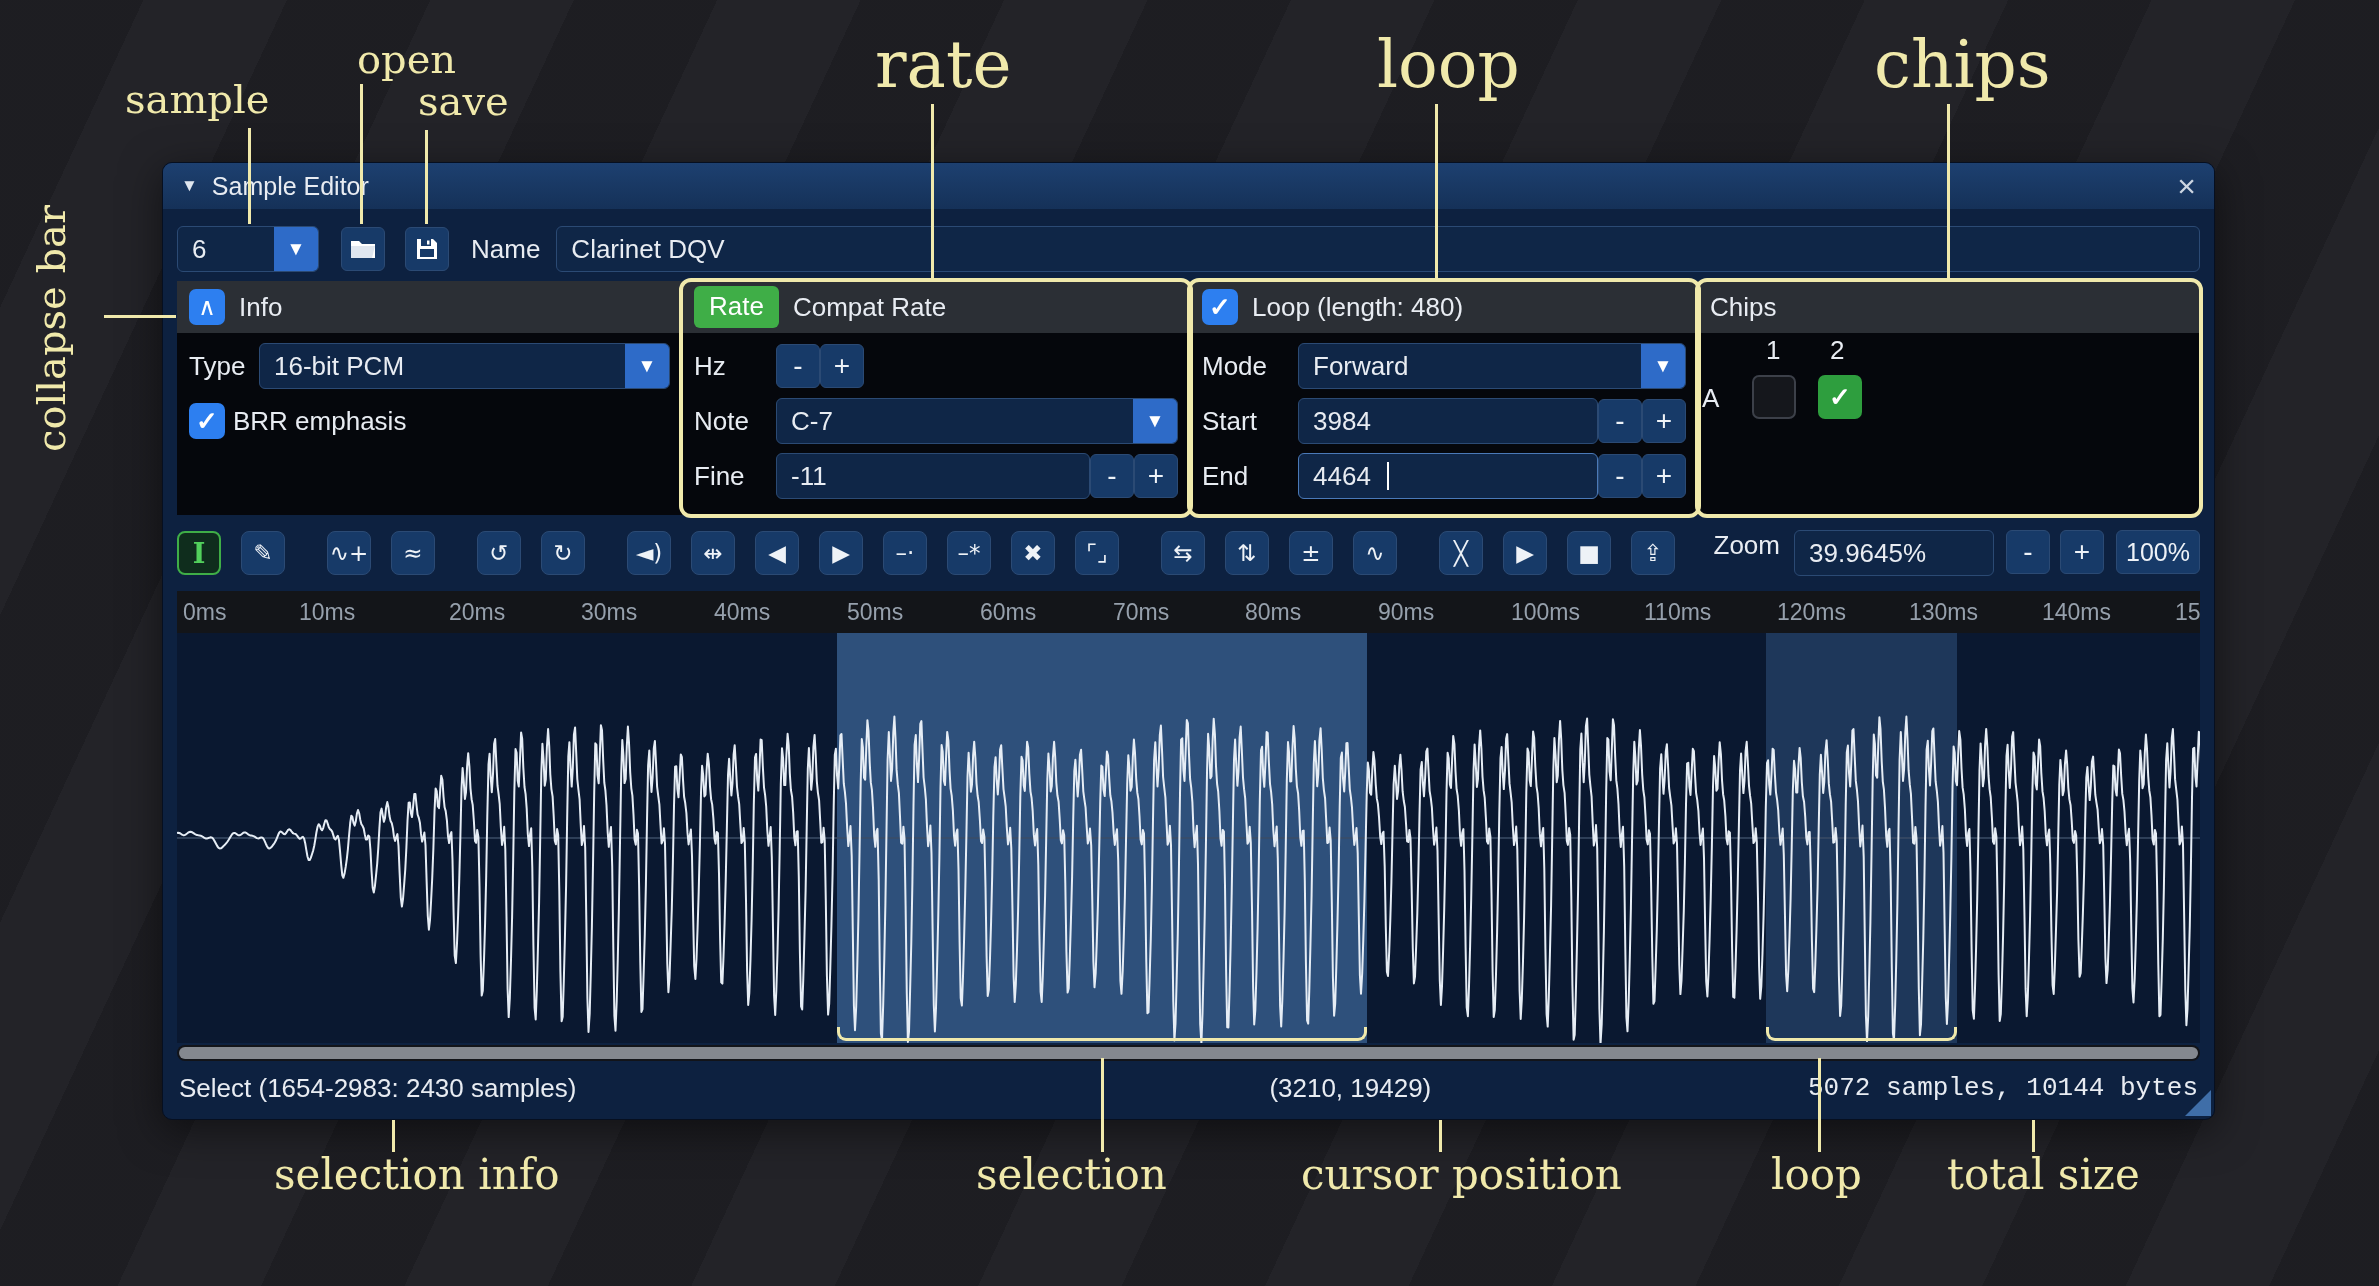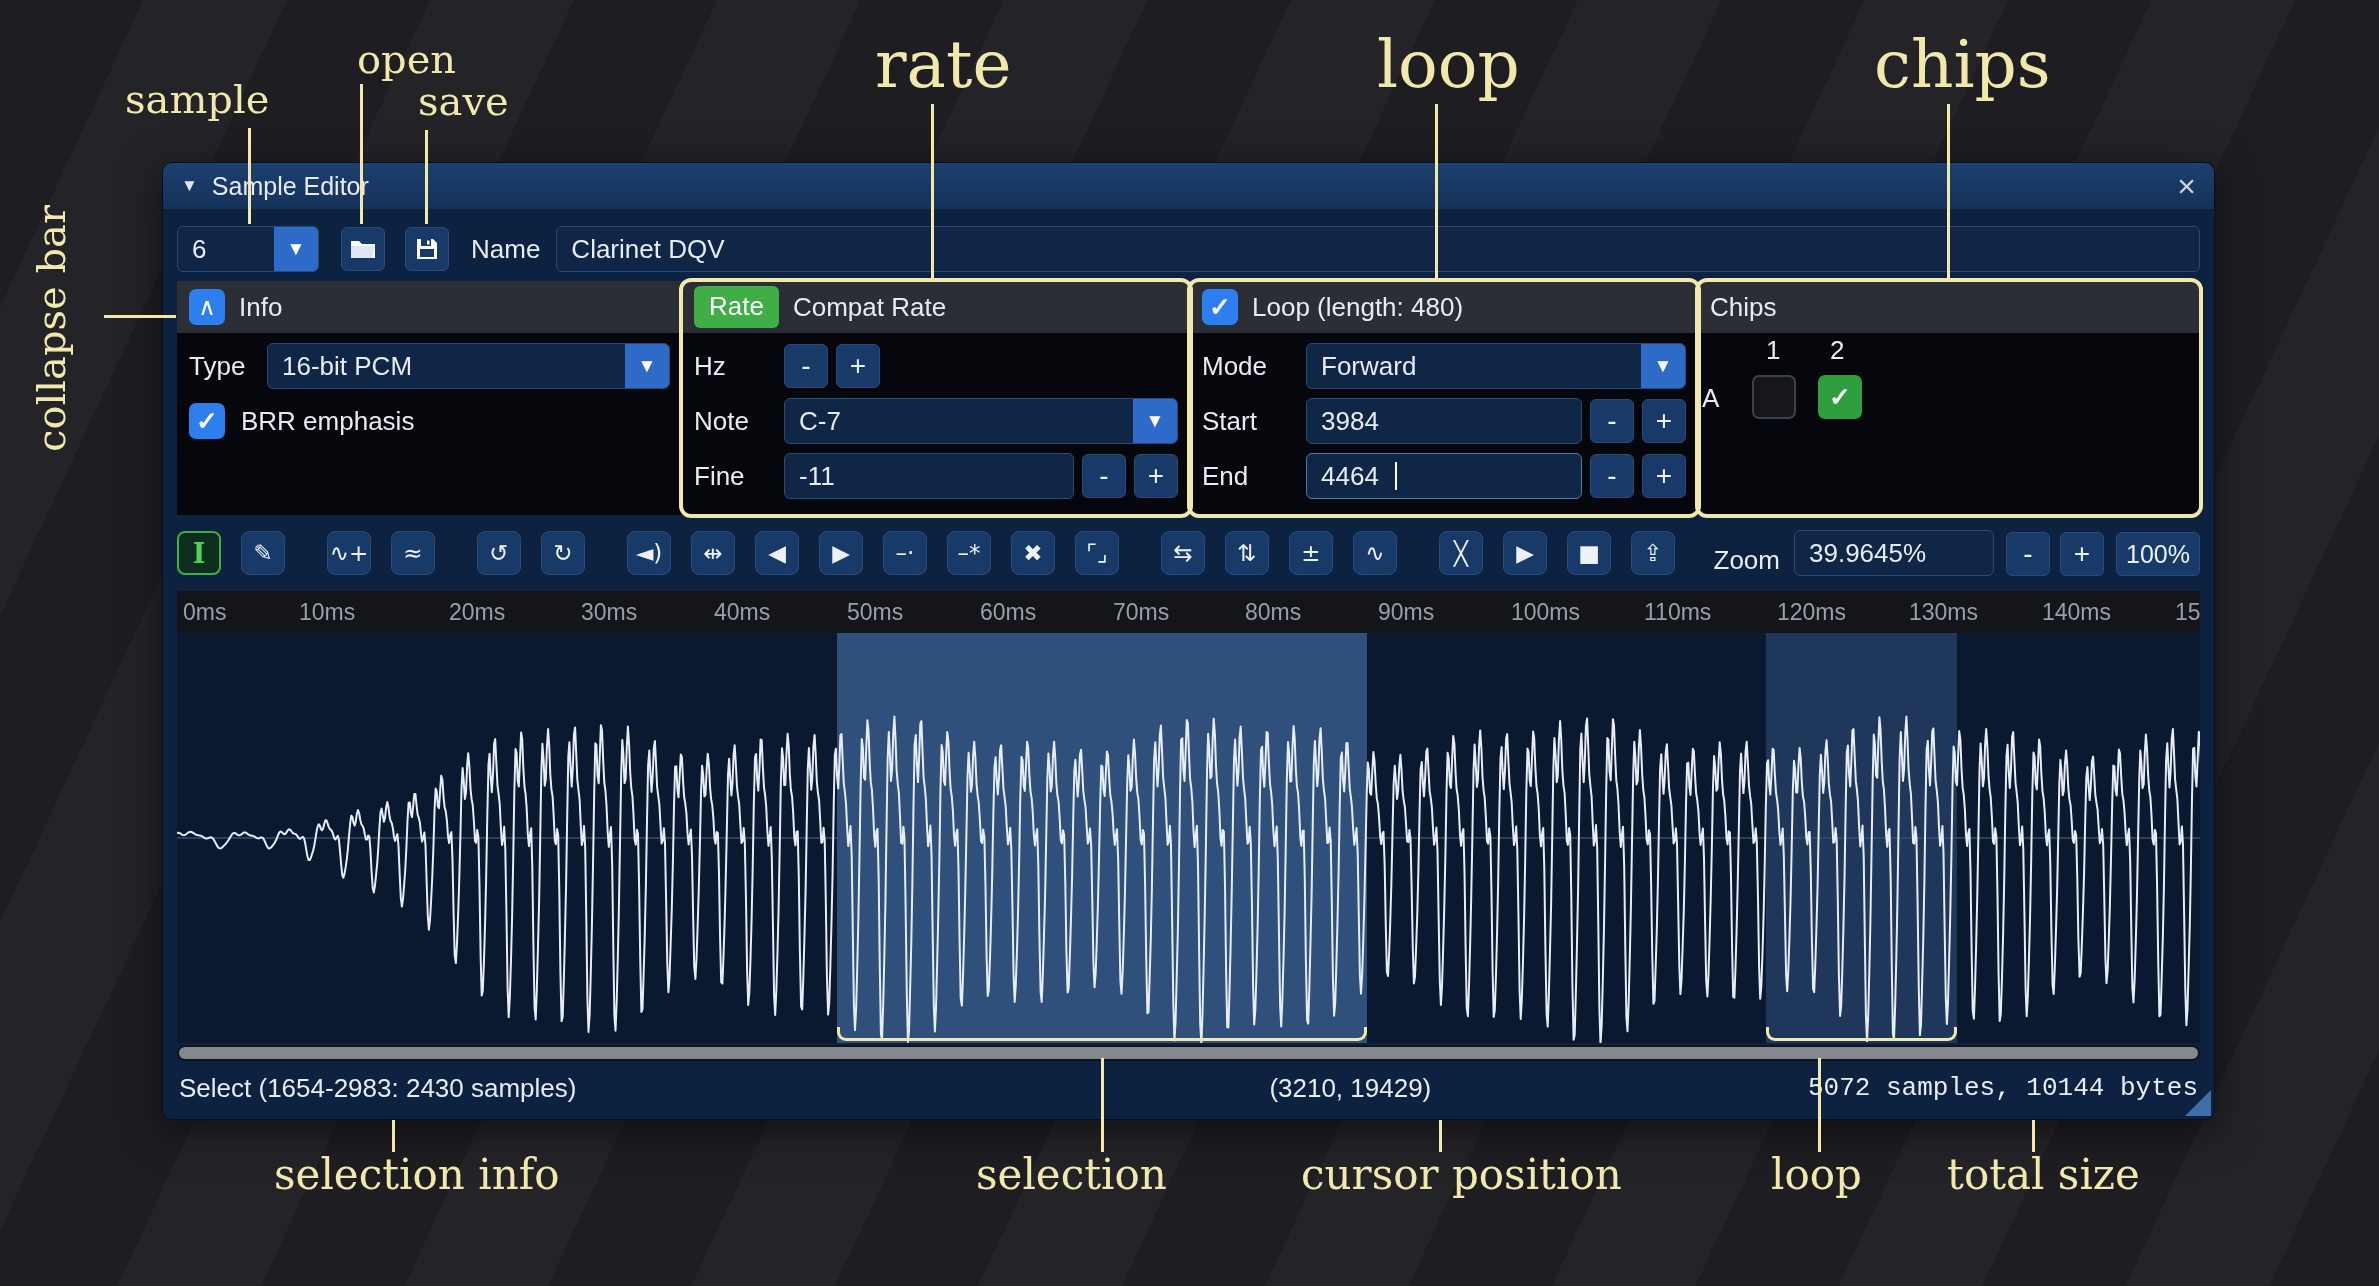--- a/index.html
+++ b/index.html
@@ -41,39 +41,39 @@
   .dd-arrow{width:44px;height:44px;background:#2e6bc8;border-radius:0 5px 5px 0;display:flex;align-items:center;justify-content:center;font-size:19px;color:#fff;flex:none;}
   .iconbtn{width:44px;height:44px;background:#173a68;border:1px solid #2b4a74;border-radius:6px;display:flex;align-items:center;justify-content:center;flex:none;padding:0;}
   .lbl{font-size:26px;color:#e8ecf2;white-space:nowrap;}
 
   
   .panels{display:flex;margin:8px 14px 0 14px;height:234px;}
   .panel{display:flex;flex-direction:column;position:relative;box-sizing:border-box;}
   .panel.hl::after{content:"";position:absolute;inset:-3px;border:4px solid #f0e9ab;border-radius:12px;pointer-events:none;z-index:30;}
   .p-head{height:52px;background:#2b2f35;display:flex;align-items:center;gap:14px;padding:0 12px;font-size:26px;flex:none;}
   .p-body{flex:1;background:#05070c;padding:10px 12px;position:relative;}
-  .prow{display:flex;align-items:center;height:46px;margin-bottom:9px;gap:8px;}
+  .prow{display:flex;align-items:center;height:46px;margin-bottom:9px;}
   .prow:last-child{margin-bottom:0;}
   .checkbox{width:36px;height:36px;border-radius:7px;display:flex;align-items:center;justify-content:center;font-size:26px;font-weight:bold;color:#fff;flex:none;}
   .cb-blue{background:#2d7ff0;}
   .cb-green{background:#2e9e3e;}
   .cb-off{background:#15171c;border:2px solid #3c4049;box-sizing:border-box;}
   .chev{width:36px;height:36px;border-radius:7px;background:#2d7ff0;color:#fff;display:flex;align-items:center;justify-content:center;font-size:24px;flex:none;}
   .chip-green{background:#3fae47;color:#fff;border-radius:6px;padding:5px 15px;font-size:26px;line-height:1.2;}
   .stepper{width:44px;height:44px;background:#173a68;border:1px solid #2b4a74;border-radius:6px;color:#eef2f7;font-size:28px;display:flex;align-items:center;justify-content:center;flex:none;box-sizing:border-box;}
   .caret{display:inline-block;width:2px;height:28px;background:#ffffff;margin-left:2px;vertical-align:middle;}
 
   
   .toolbar{display:flex;align-items:center;margin:12px 14px 0 14px;height:52px;}
   .tbtn{width:44px;height:44px;background:#173a68;border:1px solid #2b4a74;border-radius:8px;color:#eef2f7;display:flex;align-items:center;justify-content:center;margin-right:20px;flex:none;padding:0;box-sizing:border-box;}
   .tbtn .glyph{font-size:23px;line-height:1;white-space:nowrap;font-family:"DejaVu Sans",sans-serif;}
   .tbtn.grp{margin-left:22px;}
   .tbtn.active{background:#0f2d1d;border:2px solid #3fae47;color:#52d05c;}
   .tbtn .serif{font-family:"DejaVu Serif",serif;font-weight:bold;font-size:27px;}
-  .zoomwrap{margin-left:auto;display:flex;align-items:flex-end;}
+  .zoomwrap{margin-left:auto;display:flex;align-items:flex-start;}
   .zoom-field{width:200px;}
   .btn-wide{width:84px;height:44px;background:#173a68;border:1px solid #2b4a74;border-radius:6px;color:#eef2f7;font-size:25px;display:flex;align-items:center;justify-content:center;box-sizing:border-box;}
 
   
   .ruler{position:relative;margin:12px 14px 0 14px;height:42px;background:#131519;font-size:23px;color:#96a0ac;overflow:hidden;}
   .tl{position:absolute;top:8px;white-space:nowrap;}
   .wave{position:relative;margin:0 14px;height:410px;background:#0a1830;overflow:hidden;}
   .wave svg{position:absolute;inset:0;}
   .wave-sel{position:absolute;top:0;bottom:0;background:rgba(92,148,214,0.45);}
   .wave-loop{position:absolute;top:0;bottom:0;background:rgba(92,148,214,0.25);}

